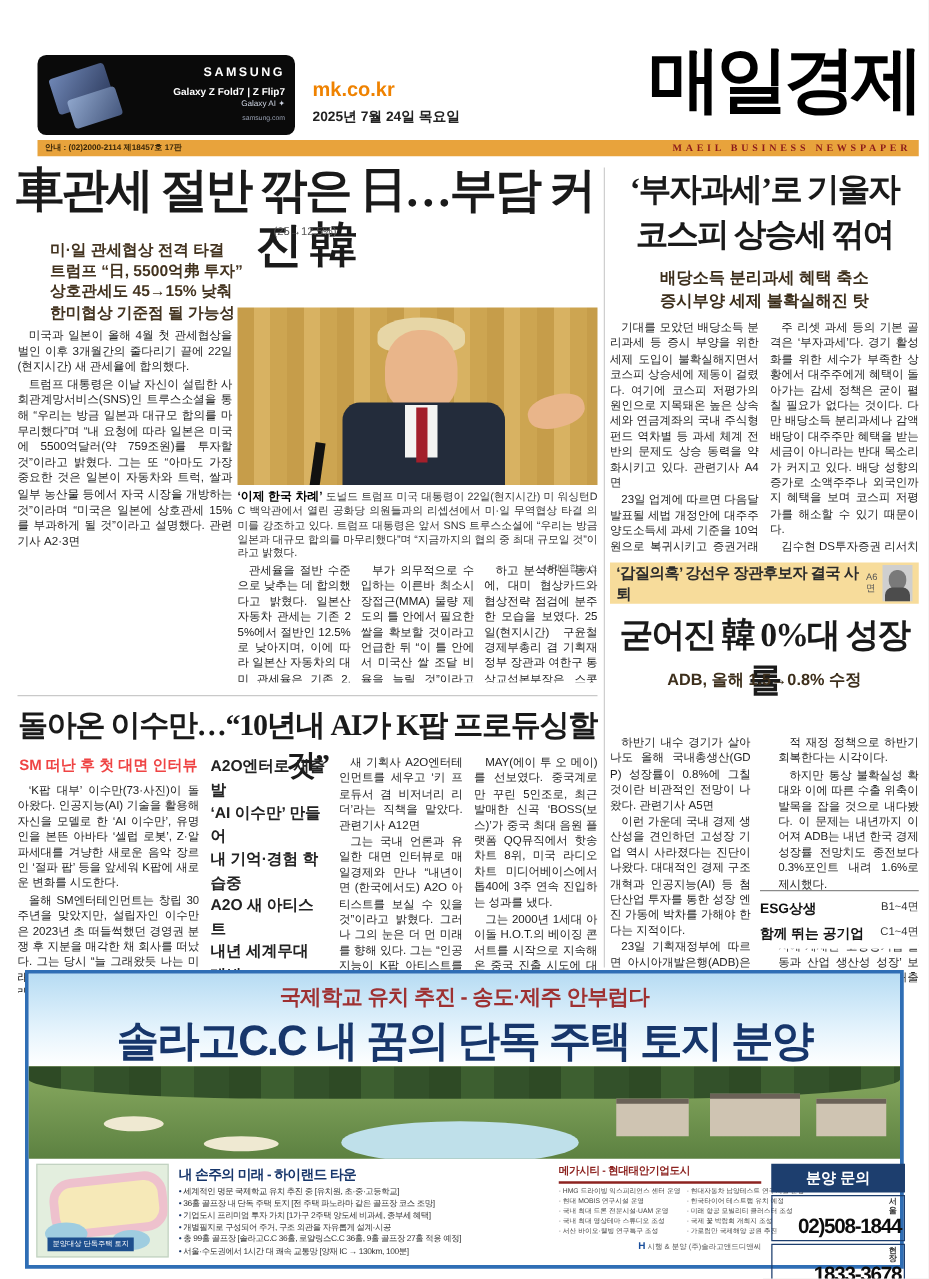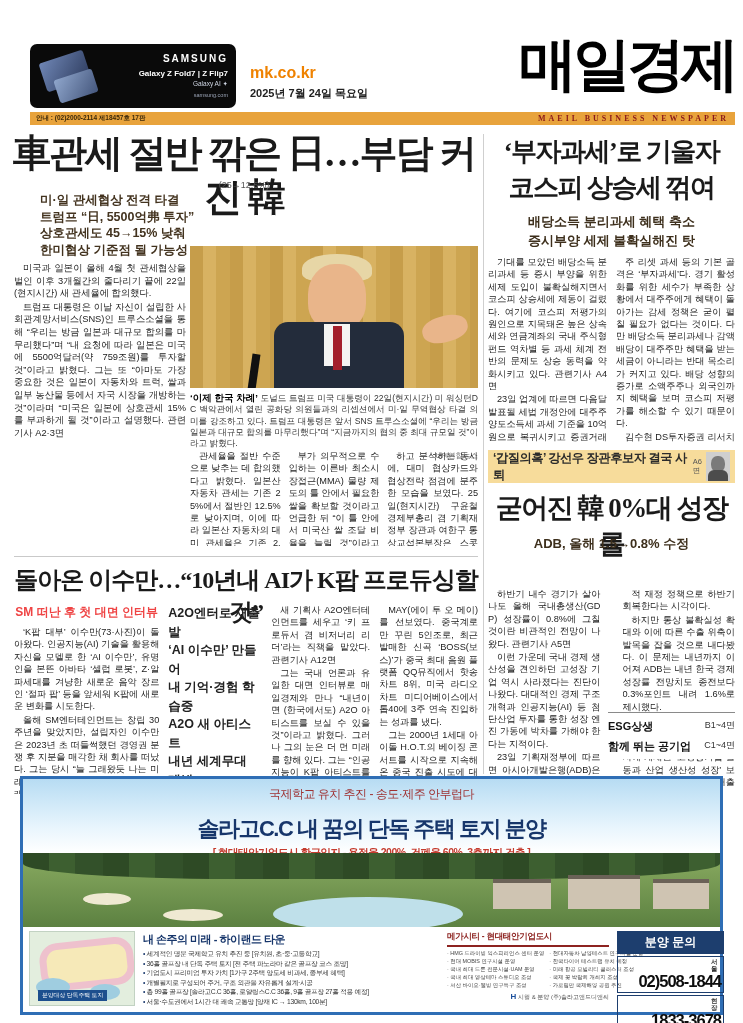--- a/index.html
+++ b/index.html
@@ -84,22 +84,22 @@
   .rsub2{left:488px;top:534px;width:247px;text-align:center;}
   .rbody2{left:488px;top:588px;width:247px;height:198px;display:flex;gap:22px;}
   .indexbox{left:608px;top:712px;width:127px;background:#fff;border-top:1px solid #8a8a8a;padding-top:6px;}
   .idx-row{display:flex;justify-content:space-between;margin-bottom:5px;}
   .idx-title{font-size:11px;font-weight:900;color:#111;}
   .idx-page{font-size:9px;color:#333;}
 
   
   .ad{left:20px;top:776px;width:703px;height:239px;border:3px solid #2f6eb5;box-sizing:border-box;background:#fff;}
   .ad-sky{height:74px;background:linear-gradient(#b7dcf3,#e8f5fd 65%,#ffffff);text-align:center;}
-  .ad-top-line{padding-top:7px;font-size:12px;color:#9e3132;font-weight:normal;letter-spacing:-0.5px;}
-  .ad-headline{font-size:22px;font-weight:900;color:#17366b;letter-spacing:-1.5px;margin-top:11px;}
+  .ad-top-line{padding-top:7px;font-size:17px;color:#9e3132;font-weight:bold;letter-spacing:-0.5px;}
+  .ad-headline{font-size:34px;font-weight:900;color:#17366b;letter-spacing:-1.5px;margin-top:1px;}
   .ad-sub{font-size:10.5px;color:#c43b2e;font-weight:bold;margin-top:2px;letter-spacing:-0.5px;}
   .ad-photo{height:74px;position:relative;background:linear-gradient(#8aab61,#5c8141);overflow:hidden;}
   .trees{position:absolute;left:0;top:0;width:100%;height:26px;
          background:repeating-linear-gradient(90deg,#2e4a25 0 26px,#3d5f30 26px 52px,#33512a 52px 80px);
          border-radius:0 0 30% 30%/0 0 60% 60%;}
   .pond{position:absolute;left:250px;top:44px;width:190px;height:34px;background:#bfe0ea;border-radius:50%;}
   .bunker1,.bunker2{position:absolute;background:#efe9d2;border-radius:50%;}
   .bunker1{left:60px;top:40px;width:48px;height:12px;}
   .bunker2{left:140px;top:56px;width:60px;height:12px;}
   .house{position:absolute;background:#cfc4b2;border-top:4px solid #6b6257;}

